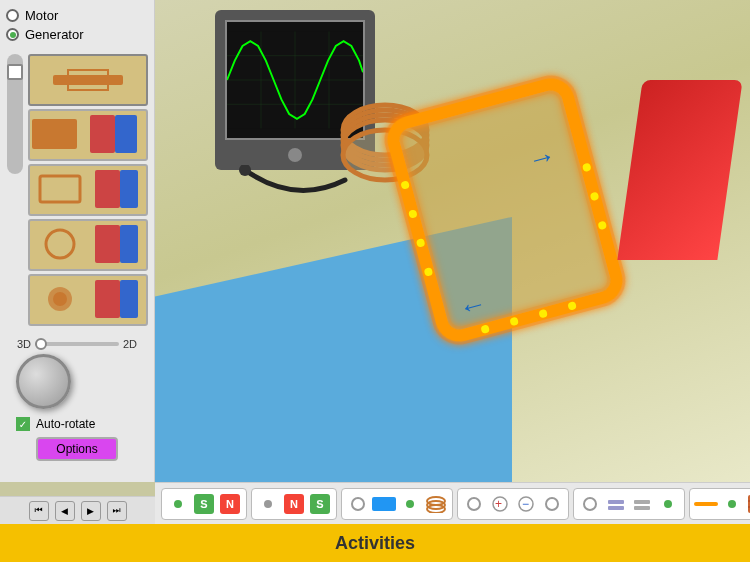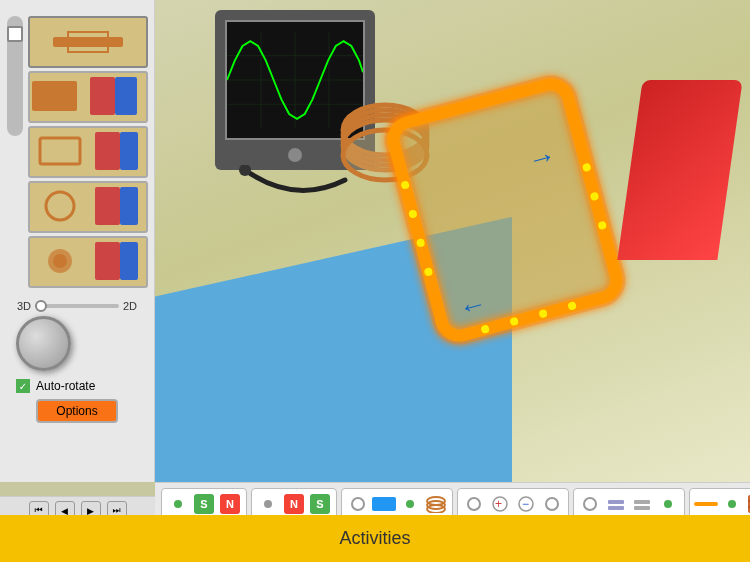--- a/index.html
+++ b/index.html
@@ -261,21 +261,21 @@
       background: #4caf50;
       display: flex;
       align-items: center;
       justify-content: center;
       color: white;
       font-size: 10px;
     }
 
     
     .options-btn {
-      background: #f97316;
+      background: #d946ef;
       border: 2px solid #aaa;
       border-radius: 4px;
       padding: 3px 18px;
       font-size: 12px;
       cursor: pointer;
       margin-bottom: 8px;
     }
 
     
     .transport-bar {
@@ -338,44 +338,52 @@
       font-size: 14px;
       border-radius: 3px;
     }
 
     
     #activities-bar {
       position: absolute;
       left: 0;
       right: 0;
       bottom: 0;
-      height: 47px;
+      height: 38px;
       background: #f5c000;
       display: flex;
       align-items: center;
       justify-content: center;
       font-size: 18px;
-      font-weight: normal;
+      font-weight: bold;
       color: #333;
       cursor: pointer;
     }
     .green-dot { width: 8px; height: 8px; border-radius: 50%; background: #4caf50; }
     .gray-dot { width: 8px; height: 8px; border-radius: 50%; background: #999; }
 
     
     .btn-s { background: #4caf50; color: white; font-size: 11px; font-weight: bold; width: 20px; height: 20px; border-radius: 3px; display:flex; align-items:center; justify-content:center; }
     .btn-n-red { background: #f44336; color: white; font-size: 11px; font-weight: bold; width: 20px; height: 20px; border-radius: 3px; display:flex; align-items:center; justify-content:center; }
     .btn-blue-rect { width: 24px; height: 14px; background: #2196f3; border-radius: 2px; }
     .btn-orange-line { width: 24px; height: 4px; background: #ff9800; border-radius: 2px; }
   </style>
 </head>
 <body>
 
 <div id="left-panel">
   <div class="radio-group">
+    <div class="radio-item">
+      <div class="radio-circle"></div>
+      <span>Motor</span>
+    </div>
+    <div class="radio-item">
+      <div class="radio-circle selected"></div>
+      <span>Generator</span>
+    </div>
   </div>
 
   <div style="display:flex; gap:4px; align-items:flex-start; width:100%;">
 
     <div class="vertical-slider">
       <div class="v-slider-thumb"></div>
     </div>
 
     <div class="thumbnail-list">
       <div class="thumbnail" style="background:#d4c080; display:flex; align-items:center; justify-content:center;">

